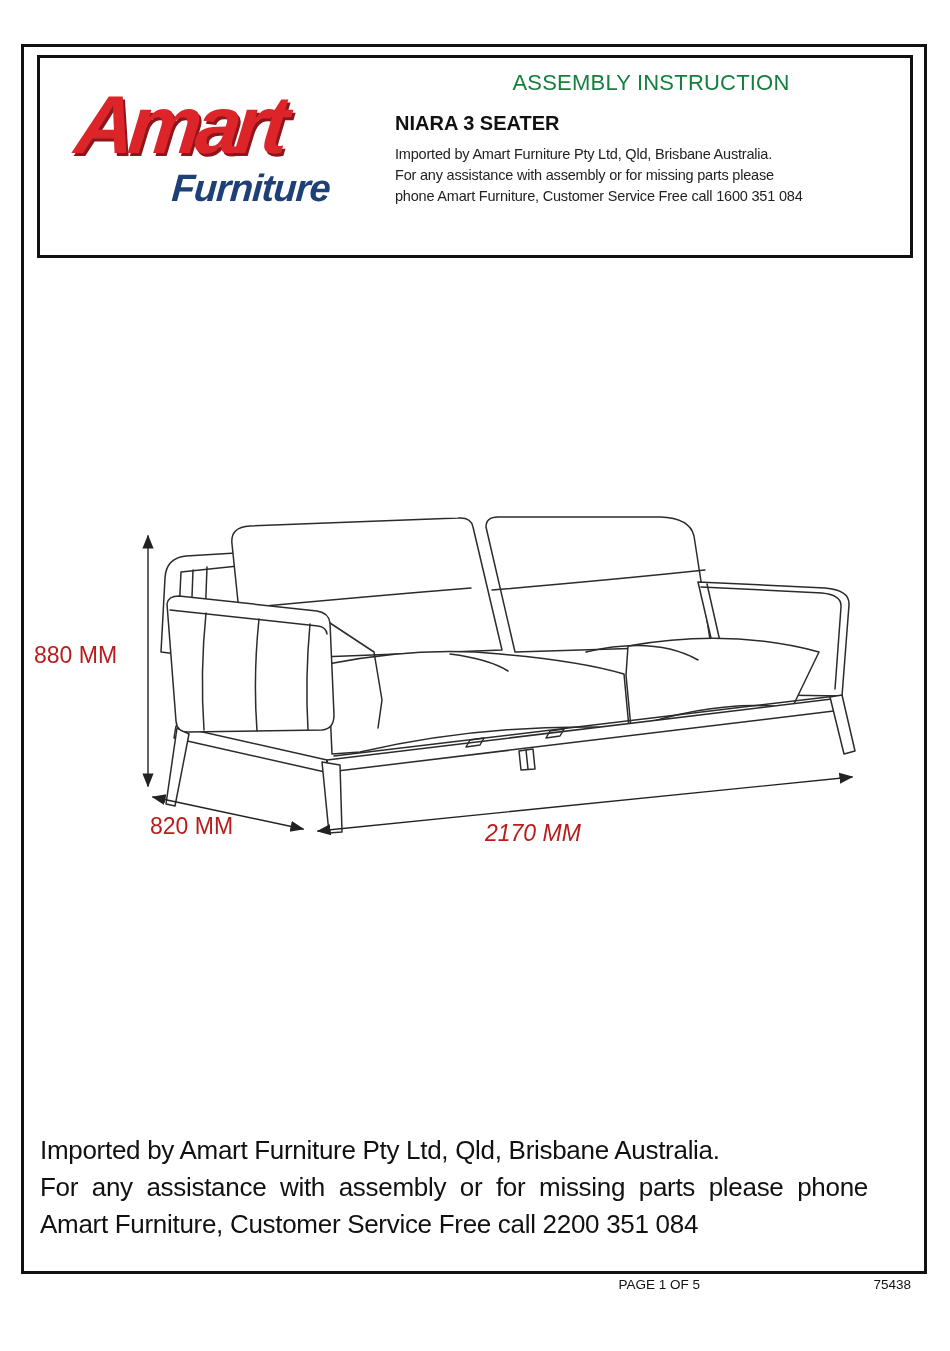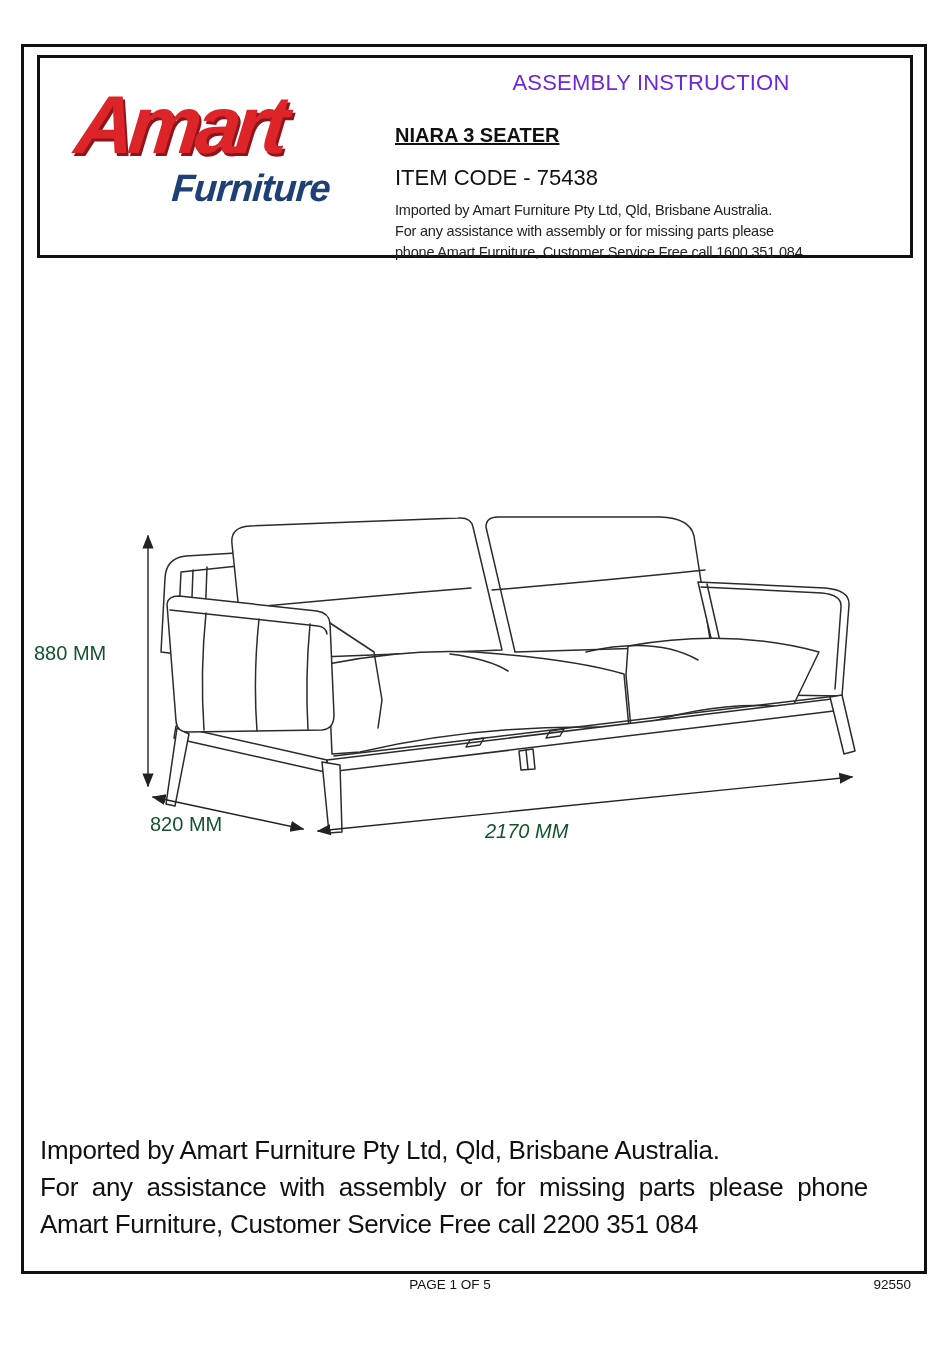--- a/index.html
+++ b/index.html
@@ -21,36 +21,36 @@
     font-style:italic;font-weight:900;font-size:82px;line-height:82px;
     letter-spacing:-6px;transform:skewX(-6deg);
     text-shadow:2.5px 2.5px 0 #8d161d;
   }
   .logo-sub{
     position:absolute;left:96px;top:84px;
     font-style:italic;font-weight:bold;font-size:38px;line-height:40px;
     letter-spacing:-1px;transform:skewX(-4deg);
   }
   .hdr-col{position:absolute;left:355px;top:12px;width:512px;}
-  .hdr-assembly{font-size:22px;text-align:center;letter-spacing:.2px;color:#6d28d9;}
-  .hdr-product{font-size:20px;font-weight:bold;margin-top:28px;color:#111;text-decoration:underline;}
+  .hdr-assembly{font-size:22px;text-align:center;letter-spacing:.2px;color:#15803d;}
+  .hdr-product{font-size:20px;font-weight:bold;margin-top:16px;color:#111;}
   .hdr-itemcode{font-size:22px;margin-top:18px;color:#111;}
   .hdr-small{font-size:14.5px;line-height:21px;margin-top:9px;color:#222;letter-spacing:-0.2px;}
   .drawing{position:absolute;left:30px;top:500px;width:890px;height:370px;}
-  .dim-label{position:absolute;font-size:20px;color:#14532d;white-space:nowrap;}
+  .dim-label{position:absolute;font-size:23px;color:#b91c1c;white-space:nowrap;}
   .dim-h{left:4px;top:142px;}
   .dim-d{left:120px;top:313px;}
   .dim-w{left:455px;top:320px;font-style:italic;}
   .note{
     position:absolute;left:40px;top:1132px;width:828px;
     font-size:26px;line-height:37px;color:#111;letter-spacing:-0.3px;
   }
   .note .just{text-align:justify;text-align-last:justify;}
   .footer-page{
-    position:absolute;left:200px;top:1277px;width:500px;text-align:center;
+    position:absolute;left:200px;top:1277px;width:500px;text-align:right;
     font-size:13.5px;color:#111;
   }
   .footer-code{
     position:absolute;right:39px;top:1277px;font-size:13.5px;color:#111;
   }
 </style>
 </head>
 <body>
 
 <div class="page">
@@ -58,21 +58,20 @@
   <div class="page-border"></div>
 
   <div class="header-box">
     <div class="logo">
       <div class="logo-brand" style="color:#DD2429;">Amart</div>
       <div class="logo-sub" style="color:#1D4077;">Furniture</div>
     </div>
     <div class="hdr-col">
       <div class="hdr-assembly">ASSEMBLY INSTRUCTION</div>
       <div class="hdr-product">NIARA 3 SEATER</div>
-      <div class="hdr-itemcode">ITEM CODE - 75438</div>
       <div class="hdr-small">
         <div>Imported by Amart Furniture Pty Ltd, Qld, Brisbane Australia.</div>
         <div>For any assistance with assembly or for missing parts please</div>
         <div>phone Amart Furniture, Customer Service Free call 1600 351 084</div>
       </div>
     </div>
   </div>
 
   <div class="drawing">
     <svg width="890" height="370" viewBox="0 0 890 370" xmlns="http://www.w3.org/2000/svg">
@@ -146,15 +145,15 @@
     <div class="dim-label dim-w">2170 MM</div>
   </div>
 
   <div class="note">
     <div>Imported by Amart Furniture Pty Ltd, Qld, Brisbane Australia.</div>
     <div class="just">For any assistance with assembly or for missing parts please phone</div>
     <div>Amart Furniture, Customer Service Free call 2200 351 084</div>
   </div>
 
   <div class="footer-page">PAGE 1 OF 5</div>
-  <div class="footer-code">92550</div>
+  <div class="footer-code">75438</div>
 
 </div>
 
 </body></html>

